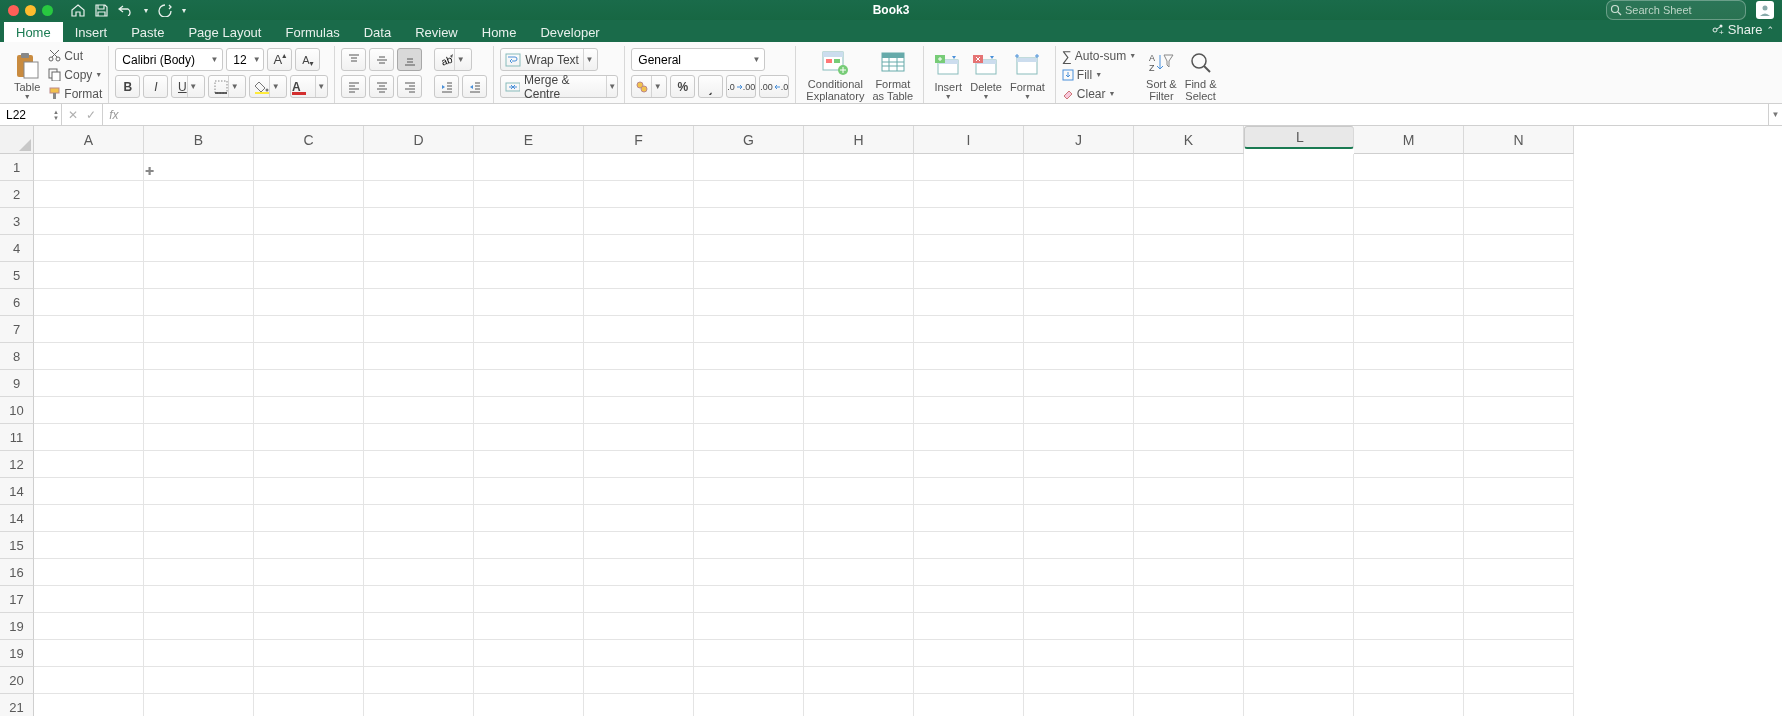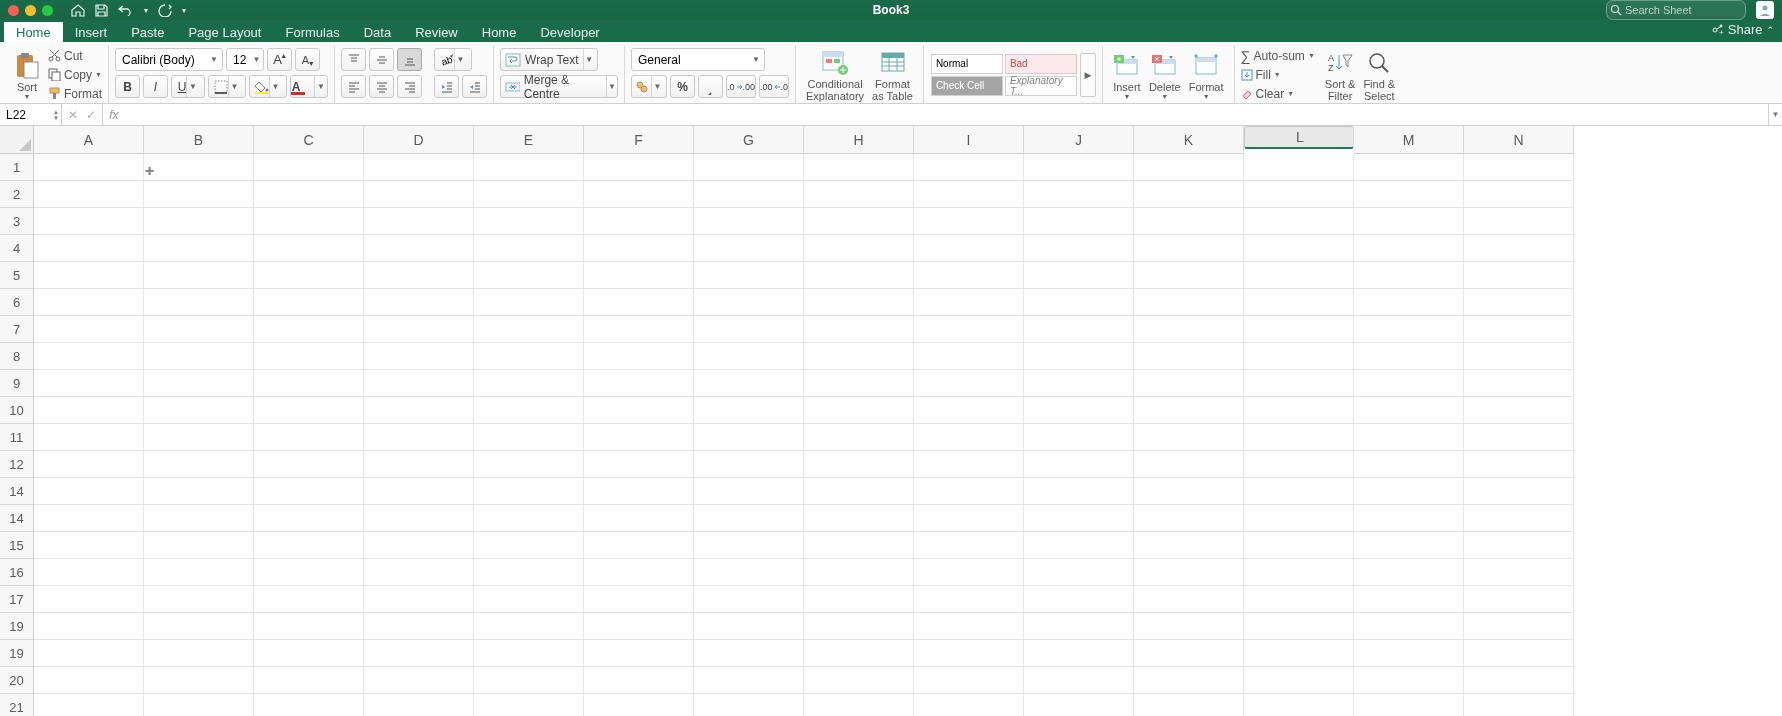--- a/index.html
+++ b/index.html
@@ -147,21 +147,21 @@
 
   <div class="group" style="flex-direction:row;">
     <div class="big-btn">
       <div class="ic">
         <svg width="26" height="28" viewBox="0 0 26 28">
             <rect x="3" y="3" width="16" height="22" rx="2" fill="#c98b3f"></rect>
             <rect x="7" y="1" width="8" height="5" rx="1" fill="#888"></rect>
             <rect x="10" y="10" width="14" height="16" fill="#fff" stroke="#888"></rect>
           </svg>
       </div>
-      <span>Sort</span>
+      <span>Table</span>
       <span style="font-size:7px;color:#666">▼</span>
     </div>
     <div style="display:flex;flex-direction:column;justify-content:center;padding-left:4px;">
       <div class="mini-row">
         <svg width="13" height="13" viewBox="0 0 13 13">
             <circle cx="3" cy="10" r="2" fill="none" stroke="#666"></circle>
             <circle cx="10" cy="10" r="2" fill="none" stroke="#666"></circle>
             <path d="M4 8 L11 1 M9 8 L2 1" stroke="#666"></path>
           </svg>
         <span>Cut</span>
@@ -405,43 +405,20 @@
             <line x1="3" y1="16" x2="25" y2="16" stroke="#6aa"></line>
             <line x1="10" y1="8" x2="10" y2="21" stroke="#6aa"></line>
             <line x1="18" y1="8" x2="18" y2="21" stroke="#6aa"></line>
           </svg>
       </div>
       <span>Format</span>
       <span>as Table</span>
     </div>
   </div>
 
-  <div class="group" style="flex-direction:row;align-items:center">
-    <div>
-      <div style="display:flex">
-        <div class="style-card" style="background:#fff">
-            <span>Normal</span>
-          </div>
-        <div class="style-card" style="background:#fde9e9;color:#c0504d">
-            <span>Bad</span>
-          </div>
-      </div>
-      <div style="display:flex">
-        <div class="style-card" style="background:#a5a5a5;color:#fff">
-            <span>Check Cell</span>
-          </div>
-        <div class="style-card" style="background:#fff;color:#7f7f7f;font-style:italic">
-            <span>Explanatory T...</span>
-          </div>
-      </div>
-    </div>
-    <div style="width:16px;height:44px;border:1px solid #c9c9c9;border-radius:2px;display:flex;align-items:center;justify-content:center;margin-left:2px">
-      <span style="font-size:9px;color:#666">▶</span>
-    </div>
-  </div>
 
   <div class="group" style="flex-direction:row">
     <div class="big-btn">
       <div class="ic">
           <svg width="28" height="24">
             <rect x="4" y="6" width="20" height="14" fill="#fff" stroke="#8bb"></rect>
             <rect x="4" y="6" width="20" height="4" fill="#cde"></rect>
             <rect x="1" y="1" width="10" height="8" fill="#7c7"></rect>
             <line x1="6" y1="3" x2="6" y2="7" stroke="#fff"></line>
             <line x1="4" y1="5" x2="8" y2="5" stroke="#fff"></line>

